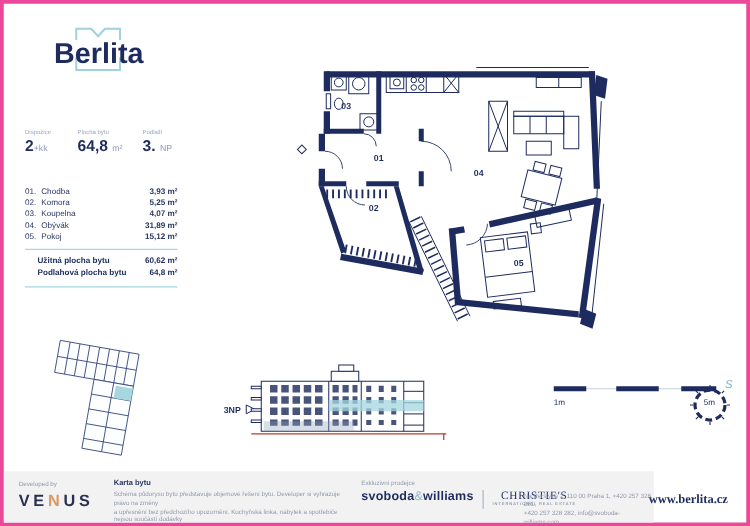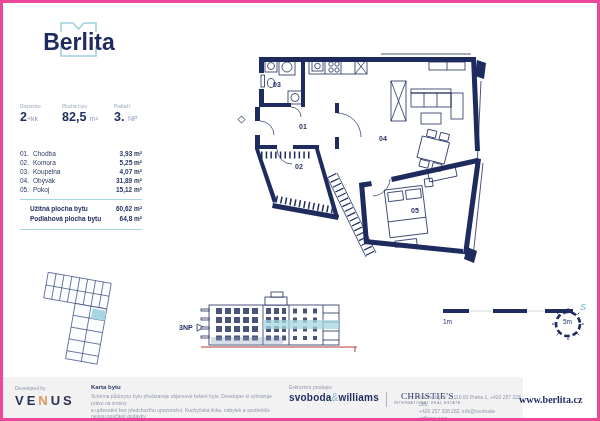--- a/index.html
+++ b/index.html
@@ -63,21 +63,21 @@
   </svg>
 
 
   <div class="abs specs" style="left:17px;top:101px;width:126px">
     <div class="spec spec-w1">
       <span class="lbl">Dispozice</span>
       <span class="val"><b>2</b><span class="sfx">+kk</span></span>
     </div>
     <div class="spec spec-w2">
       <span class="lbl">Plocha bytu</span>
-      <span class="val"><b>82,5</b> <span class="sfx">m²</span></span>
+      <span class="val"><b>64,8</b> <span class="sfx">m²</span></span>
     </div>
     <div class="spec spec-w3">
       <span class="lbl">Podlaží</span>
       <span class="val"><b>3.</b> <span class="sfx">NP</span></span>
     </div>
   </div>
 
   <div class="abs rooms" style="left:17px;top:146px">
     <div class="room">
       <span class="num">01.</span>

